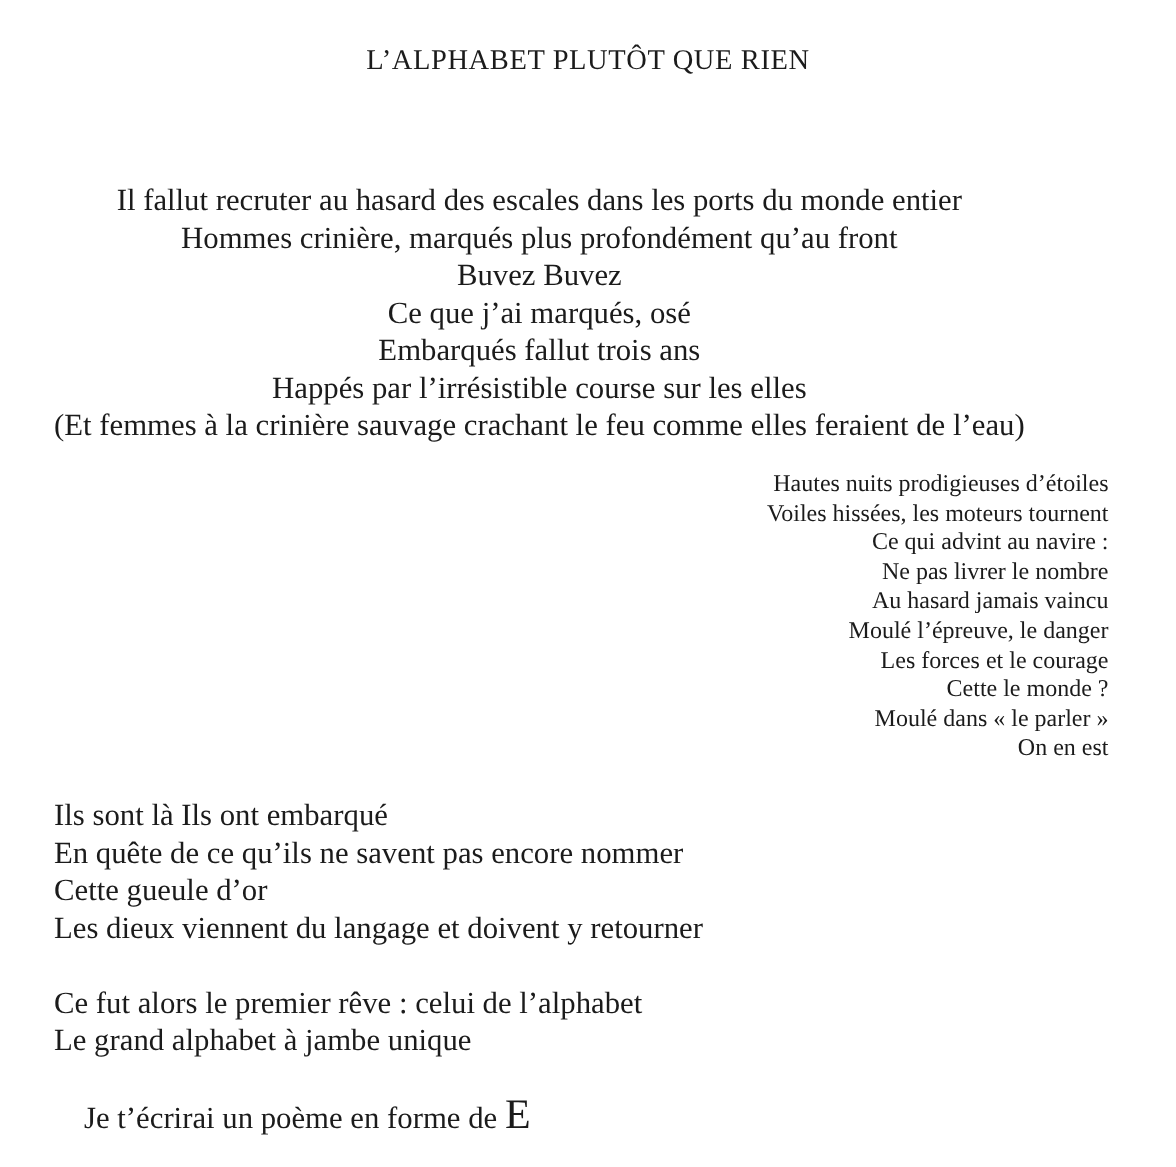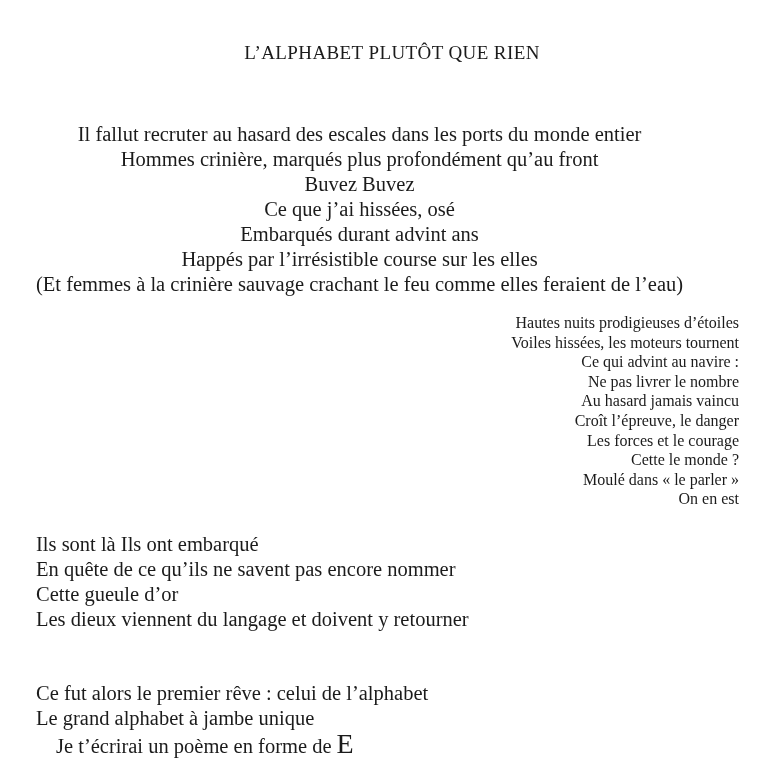--- a/index.html
+++ b/index.html
@@ -14,21 +14,21 @@
     background: #ffffff;
     color: #1b1b1b;
     font-family: "Liberation Serif", "DejaVu Serif", serif;
     overflow: hidden;
   }
   .title {
     position: absolute;
     top: 30px;
     left: 0;
     right: 0;
-    margin: 12px;
+    margin: 0;
     text-align: center;
     font-size: 19px;
     font-weight: 400;
     letter-spacing: 0.4px;
     color: #1b1b1b;
   }
   .stanza { position: absolute; }
   .stanza .line { white-space: pre; }
   .stanza-left {
     left: 36px;
@@ -38,21 +38,21 @@
   }
   .stanza-right {
     right: 45px;
     font-size: 16px;
     line-height: 19.6px;
     text-align: right;
   }
   .s1 { top: 122px; text-align: center; }
   .s2 { top: 313px; }
   .s3 { top: 532px; }
-  .s4 { top: 681px; }
+  .s4 { top: 657px; }
   .closing {
     position: absolute;
     top: 731px;
     left: 36px;
     font-size: 20.5px;
     line-height: 25px;
     white-space: pre;
     margin-left: 20px;
   }
   .big-letter {
@@ -65,33 +65,33 @@
 <body>
 
 <div class="page">
 
   <h1 class="title">L’ALPHABET PLUTÔT QUE RIEN</h1>
 
   <div class="stanza stanza-left s1">
     <div class="line">Il fallut recruter au hasard des escales dans les ports du monde entier</div>
     <div class="line">Hommes crinière, marqués plus profondément qu’au front</div>
     <div class="line">Buvez Buvez</div>
-    <div class="line">Ce que j’ai hissées, osé</div>
-    <div class="line">Embarqués durant advint ans</div>
+    <div class="line">Ce que j’ai marqués, osé</div>
+    <div class="line">Embarqués fallut trois ans</div>
     <div class="line">Happés par l’irrésistible course sur les elles</div>
     <div class="line">(Et femmes à la crinière sauvage crachant le feu comme elles feraient de l’eau)</div>
   </div>
 
   <div class="stanza stanza-right s2">
     <div class="line">Hautes nuits prodigieuses d’étoiles</div>
     <div class="line">Voiles hissées, les moteurs tournent</div>
     <div class="line">Ce qui advint au navire :</div>
     <div class="line">Ne pas livrer le nombre</div>
     <div class="line">Au hasard jamais vaincu</div>
-    <div class="line">Croît l’épreuve, le danger</div>
+    <div class="line">Moulé l’épreuve, le danger</div>
     <div class="line">Les forces et le courage</div>
     <div class="line">Cette le monde ?</div>
     <div class="line">Moulé dans « le parler »</div>
     <div class="line">On en est</div>
   </div>
 
   <div class="stanza stanza-left s3">
     <div class="line">Ils sont là Ils ont embarqué</div>
     <div class="line">En quête de ce qu’ils ne savent pas encore nommer</div>
     <div class="line">Cette gueule d’or</div>

